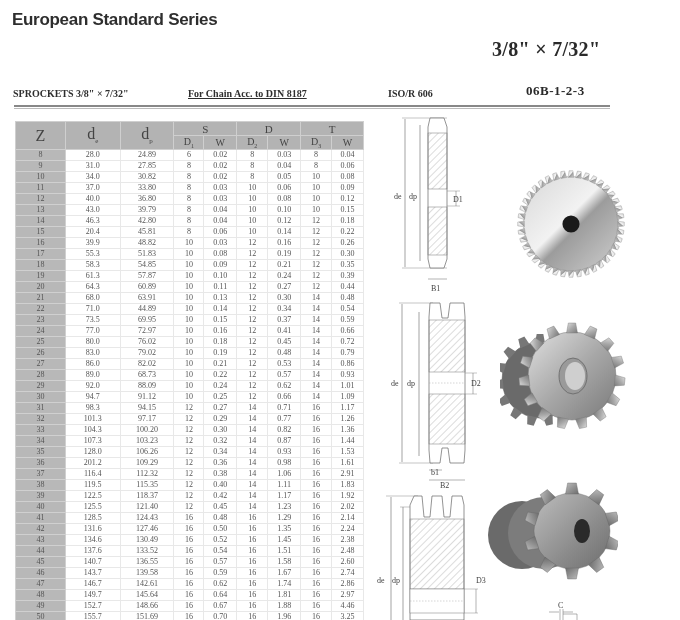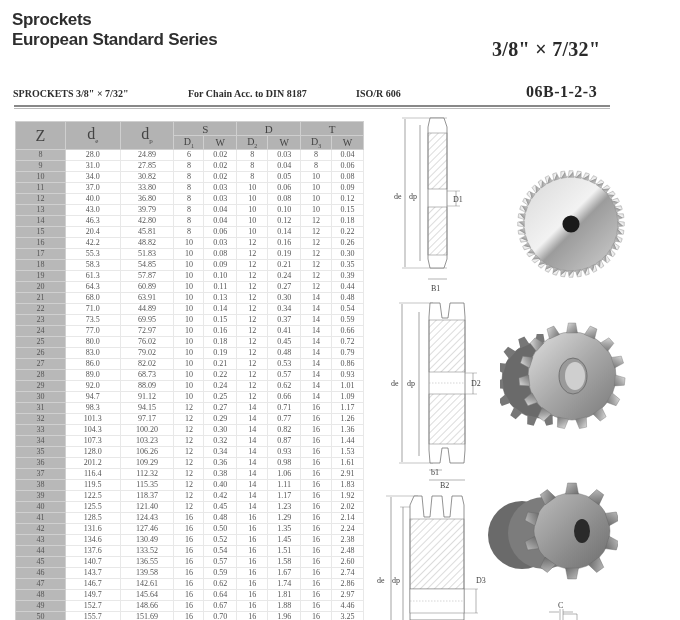--- a/index.html
+++ b/index.html
@@ -5,43 +5,42 @@
   * { box-sizing: border-box; margin: 0; padding: 0; }
   html, body { width: 680px; height: 620px; overflow: hidden; background: #ffffff; }
   body { position: relative; font-family: "Liberation Serif", "DejaVu Serif", serif; color: #333; }
 
   .title-block { position: absolute; left: 12px; top: 10px; }
   .title-line1, .title-line2 { font-family: "Liberation Sans", "DejaVu Sans", sans-serif; font-weight: bold; font-size: 17px; color: #2e2e2e; line-height: 20px; letter-spacing: -0.3px; }
   .size-big { position: absolute; left: 492px; top: 38px; font-size: 20px; color: #2a2a2a; font-weight: bold; letter-spacing: 0.3px; }
 
   .subhead { position: absolute; top: 88px; font-size: 10px; font-weight: bold; color: #2e2e2e; }
   .sh-left { left: 13px; }
-  .sh-mid { left: 188px; }
-  .sh-iso { left: 356px; text-align: right; }
-  .code-big { position: absolute; left: 526px; top: 83px; font-size: 16px; font-weight: bold; color: #2a2a2a; letter-spacing: 0.5px; }
+  .sh-mid { left: 188px; text-decoration: underline; }
+  .sh-iso { left: 388px; text-align: right; }
+  .code-big { position: absolute; left: 526px; top: 83px; font-size: 13px; font-weight: bold; color: #2a2a2a; letter-spacing: 0.5px; }
   .rule { position: absolute; left: 14px; width: 596px; height: 2px; background: #888; top: 105px; }
   .rule2 { position: absolute; left: 14px; width: 596px; height: 1px; background: #bbb; top: 108px; }
 
   table.spec { position: absolute; left: 15px; top: 121px; border-collapse: collapse; font-size: 8px; width: 349px; font-family: "Liberation Serif", serif; }
   table.spec th { background: #b3b3b3; color: #444; font-weight: normal; border: 1px solid #cfcfcf; }
   table.spec th.big { font-size: 16px; height: 28px; }
   table.spec th.grp { font-size: 11px; height: 14px; }
   table.spec th.sub { font-size: 10px; height: 14px; }
   table.spec td { text-align: center; height: 10.5px; line-height: 10px; color: #555; border: 1px solid #e8e8e8; padding: 0; }
   table.spec td.z { background: #b8b8b8; color: #555; border-color: #d0d0d0; }
 
   .diagram { position: absolute; }
   .photo { position: absolute; }
   .dim-label { font-family: "Liberation Serif", serif; font-size: 8px; fill: #444; }
 </style>
 </head>
 <body>
 
 <div class="title-block">
-  <div class="title-line1">Sprockets</div>
   <div class="title-line2">European Standard Series</div>
 </div>
 <div class="size-big">3/8" × 7/32"</div>
 
 <div class="subhead sh-left">SPROCKETS  3/8" × 7/32"</div>
 <div class="subhead sh-mid">For Chain Acc. to DIN 8187</div>
 <div class="subhead sh-iso">ISO/R 606</div>
 <div class="code-big">06B-1-2-3</div>
 <div class="rule"></div>
 <div class="rule2"></div>
@@ -160,21 +159,21 @@
         <td>45.81</td>
         <td>8</td>
         <td>0.06</td>
         <td>10</td>
         <td>0.14</td>
         <td>12</td>
         <td>0.22</td>
       </tr>
       <tr>
         <td class="z">16</td>
-        <td>42.2</td>
+        <td>39.9</td>
         <td>48.82</td>
         <td>10</td>
         <td>0.03</td>
         <td>12</td>
         <td>0.16</td>
         <td>12</td>
         <td>0.26</td>
       </tr>
       <tr>
         <td class="z">17</td>

